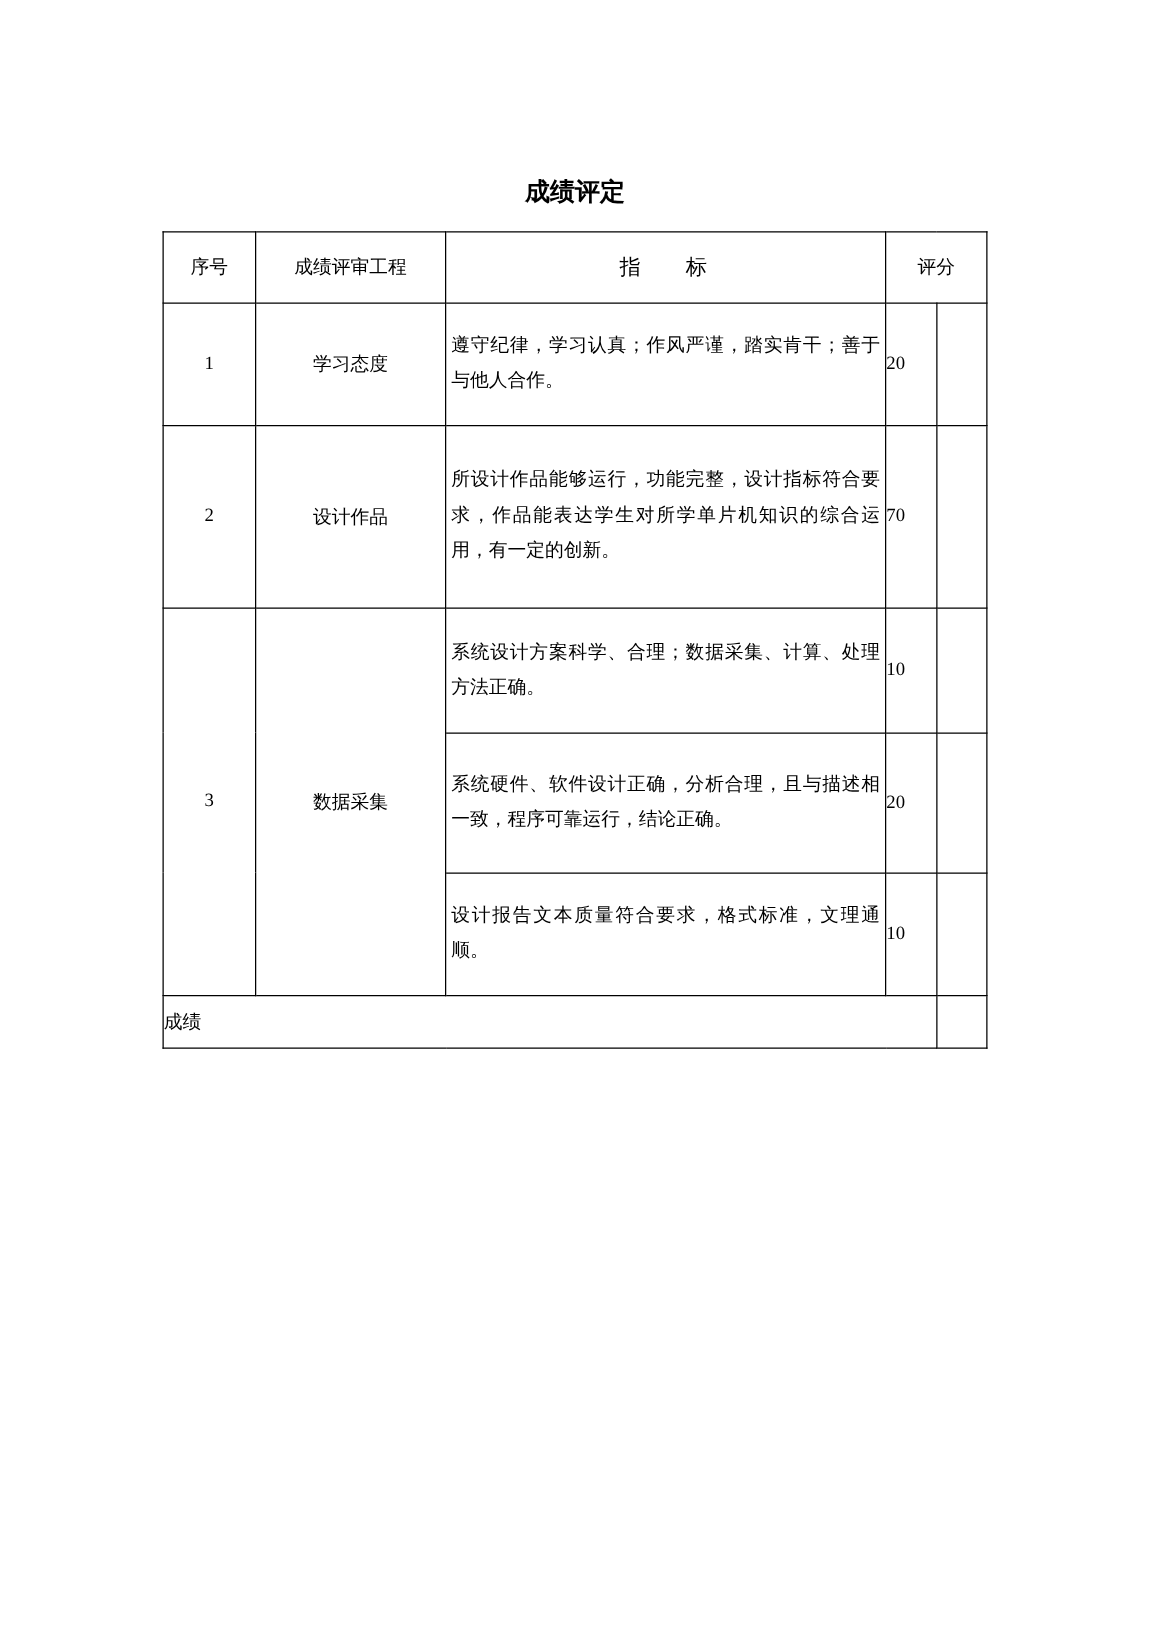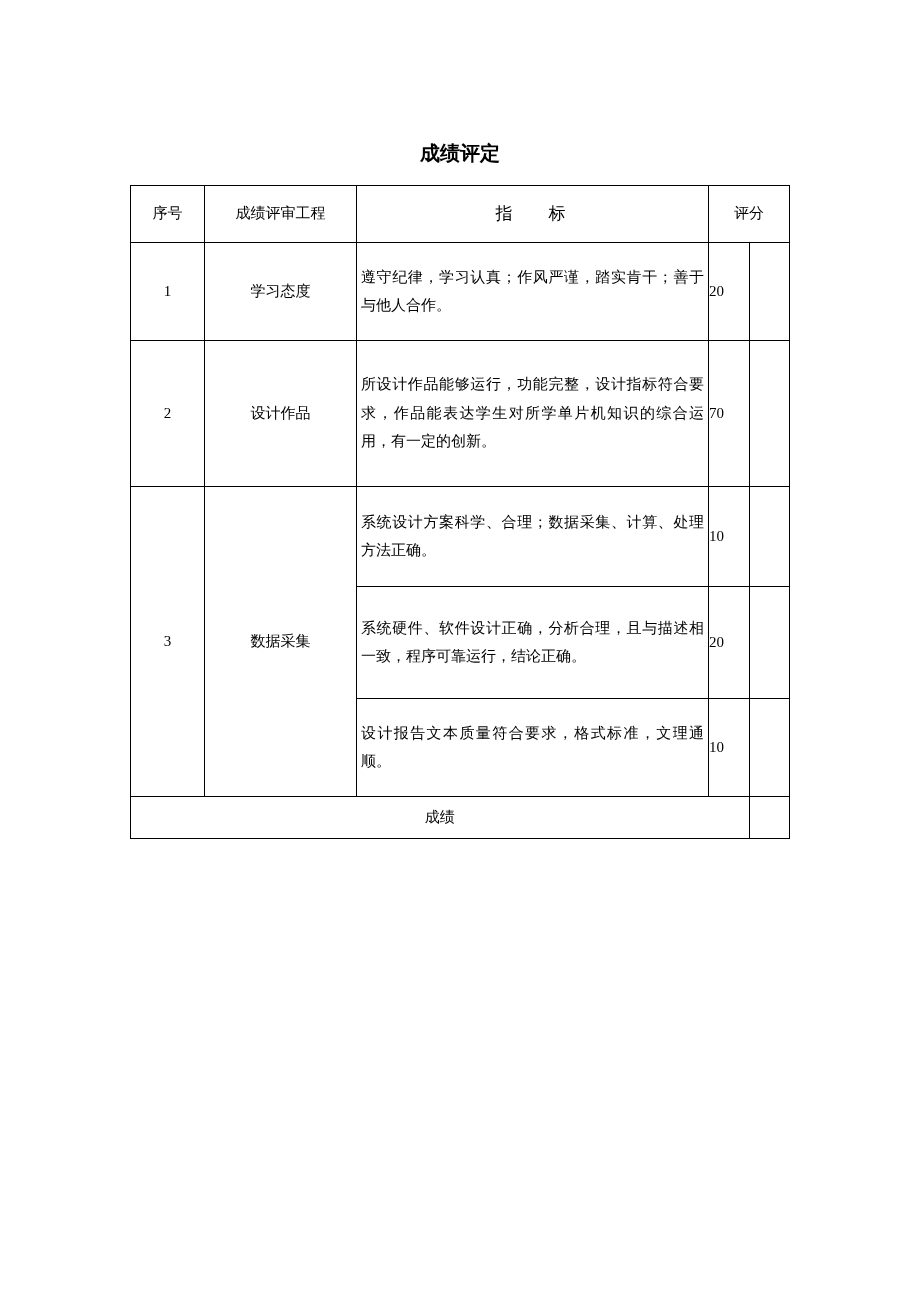--- a/index.html
+++ b/index.html
@@ -74,21 +74,20 @@
     }
     .row-3b {
       height: 112px;
       margin-left: 31px;
     }
     .row-3c {
       height: 80px;
     }
     .footer-row td {
       height: 42px;
-      text-align: center;
     }
     .ind-cell {
       padding: 20px 4px;
       line-height: 1.9;
       text-align: justify;
     }
   </style>
 </head>
 <body>
 

